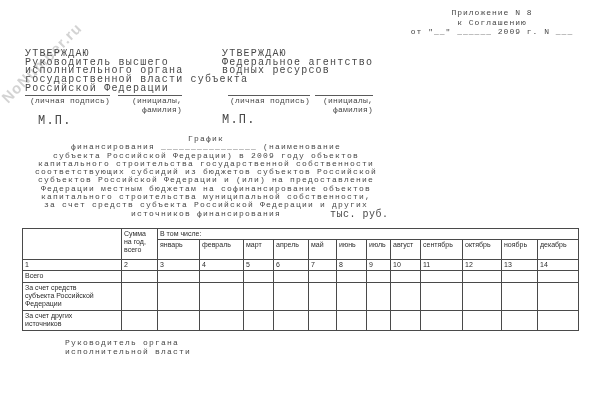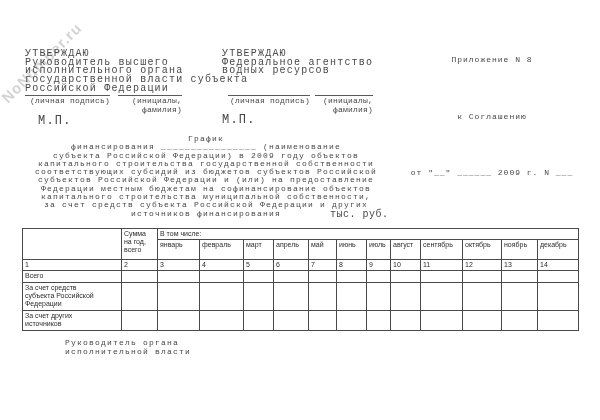--- a/index.html
+++ b/index.html
@@ -5,21 +5,21 @@
   html,body{margin:0;padding:0;background:#fff;}
   .page{position:relative;width:600px;height:420px;background:#ffffff;overflow:hidden;
         font-family:"Liberation Mono","DejaVu Sans Mono",monospace;color:#474747;}
 
   .watermark{position:absolute;left:-2px;top:94px;transform:rotate(-45deg);transform-origin:0 0;
              font-family:"Liberation Sans",sans-serif;font-size:15px;font-weight:bold;
              color:#c9c9c9;opacity:.8;letter-spacing:1px;}
 
   .appendix{position:absolute;top:8px;right:18px;width:180px;text-align:center;
             font-size:8px;letter-spacing:1px;line-height:9.5px;}
-  .appendix div{white-space:pre;margin-top:47px;}
+  .appendix div{white-space:pre;}
 
   .approve{position:absolute;top:50px;}
   .approve div{font-size:10px;letter-spacing:1.2px;line-height:8.7px;white-space:pre;}
   .approve-left{left:25px;}
   .approve-right{left:222px;}
 
   .sigs{position:absolute;top:95px;display:flex;}
   .sigs-left{left:25px;gap:8px;}
   .sigs-right{left:228px;gap:5px;}
   .sig-col{border-top:1px solid #5a5a5a;text-align:right;font-size:8px;letter-spacing:.2px;

